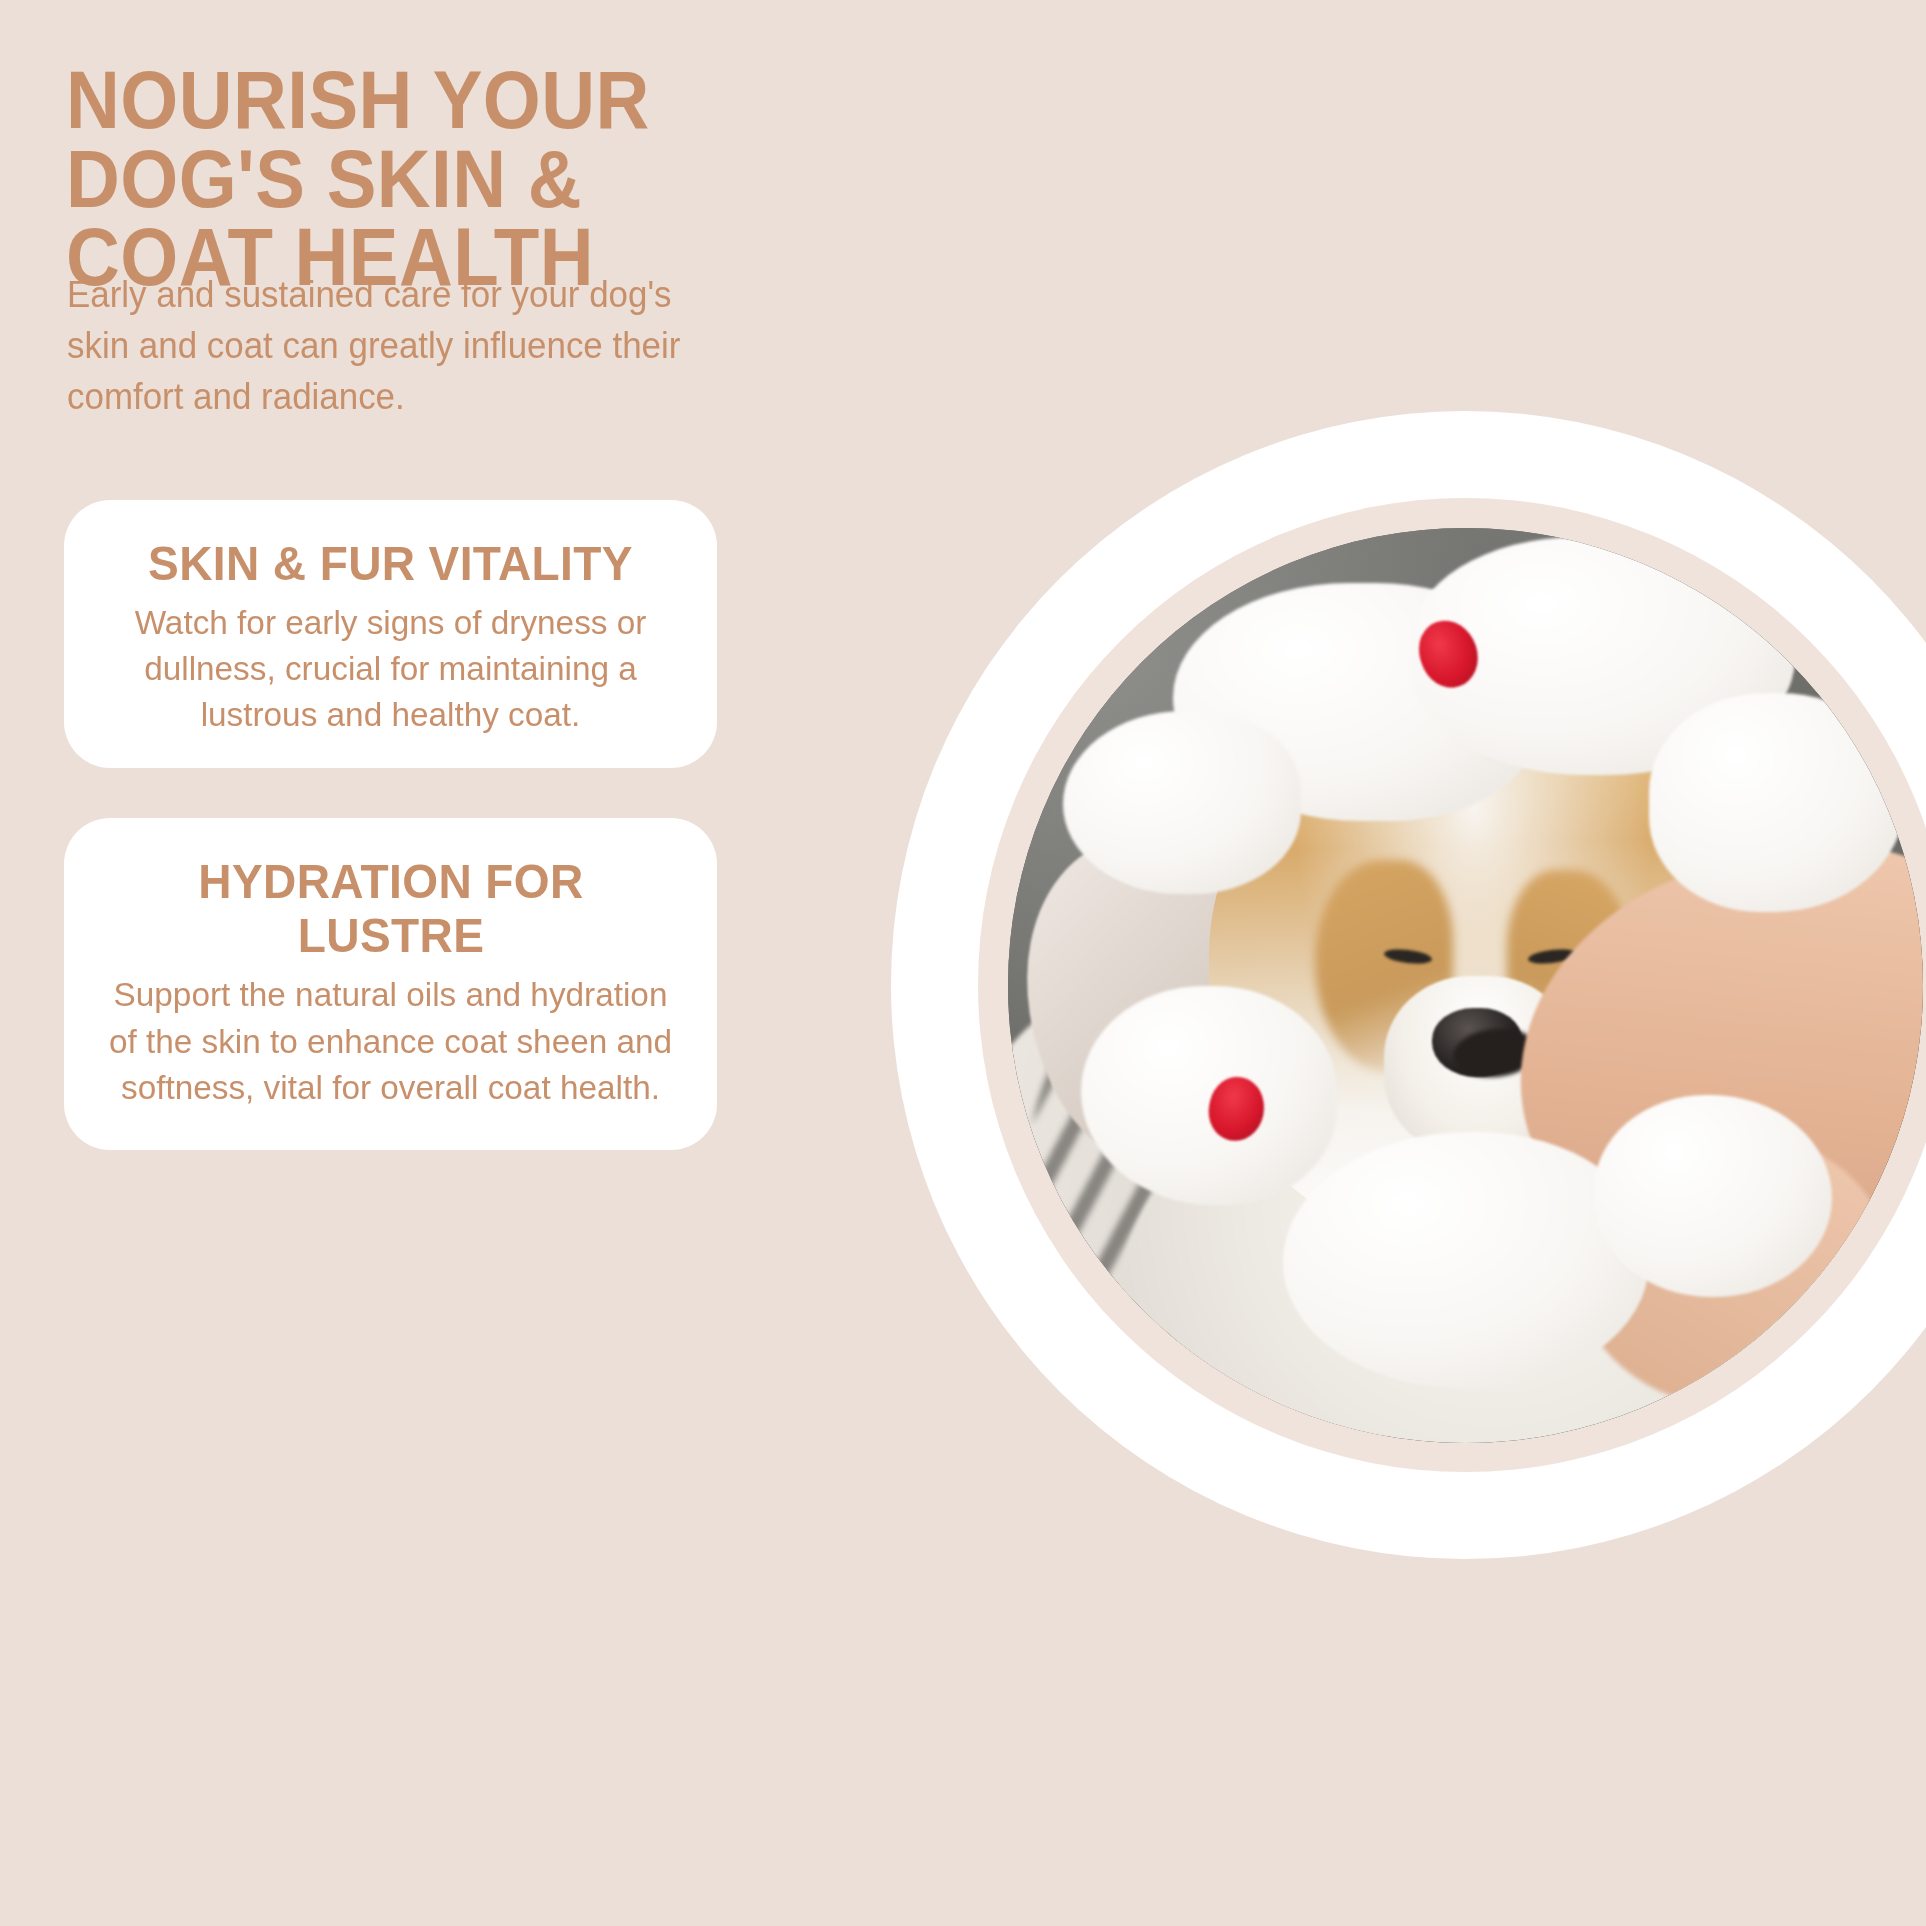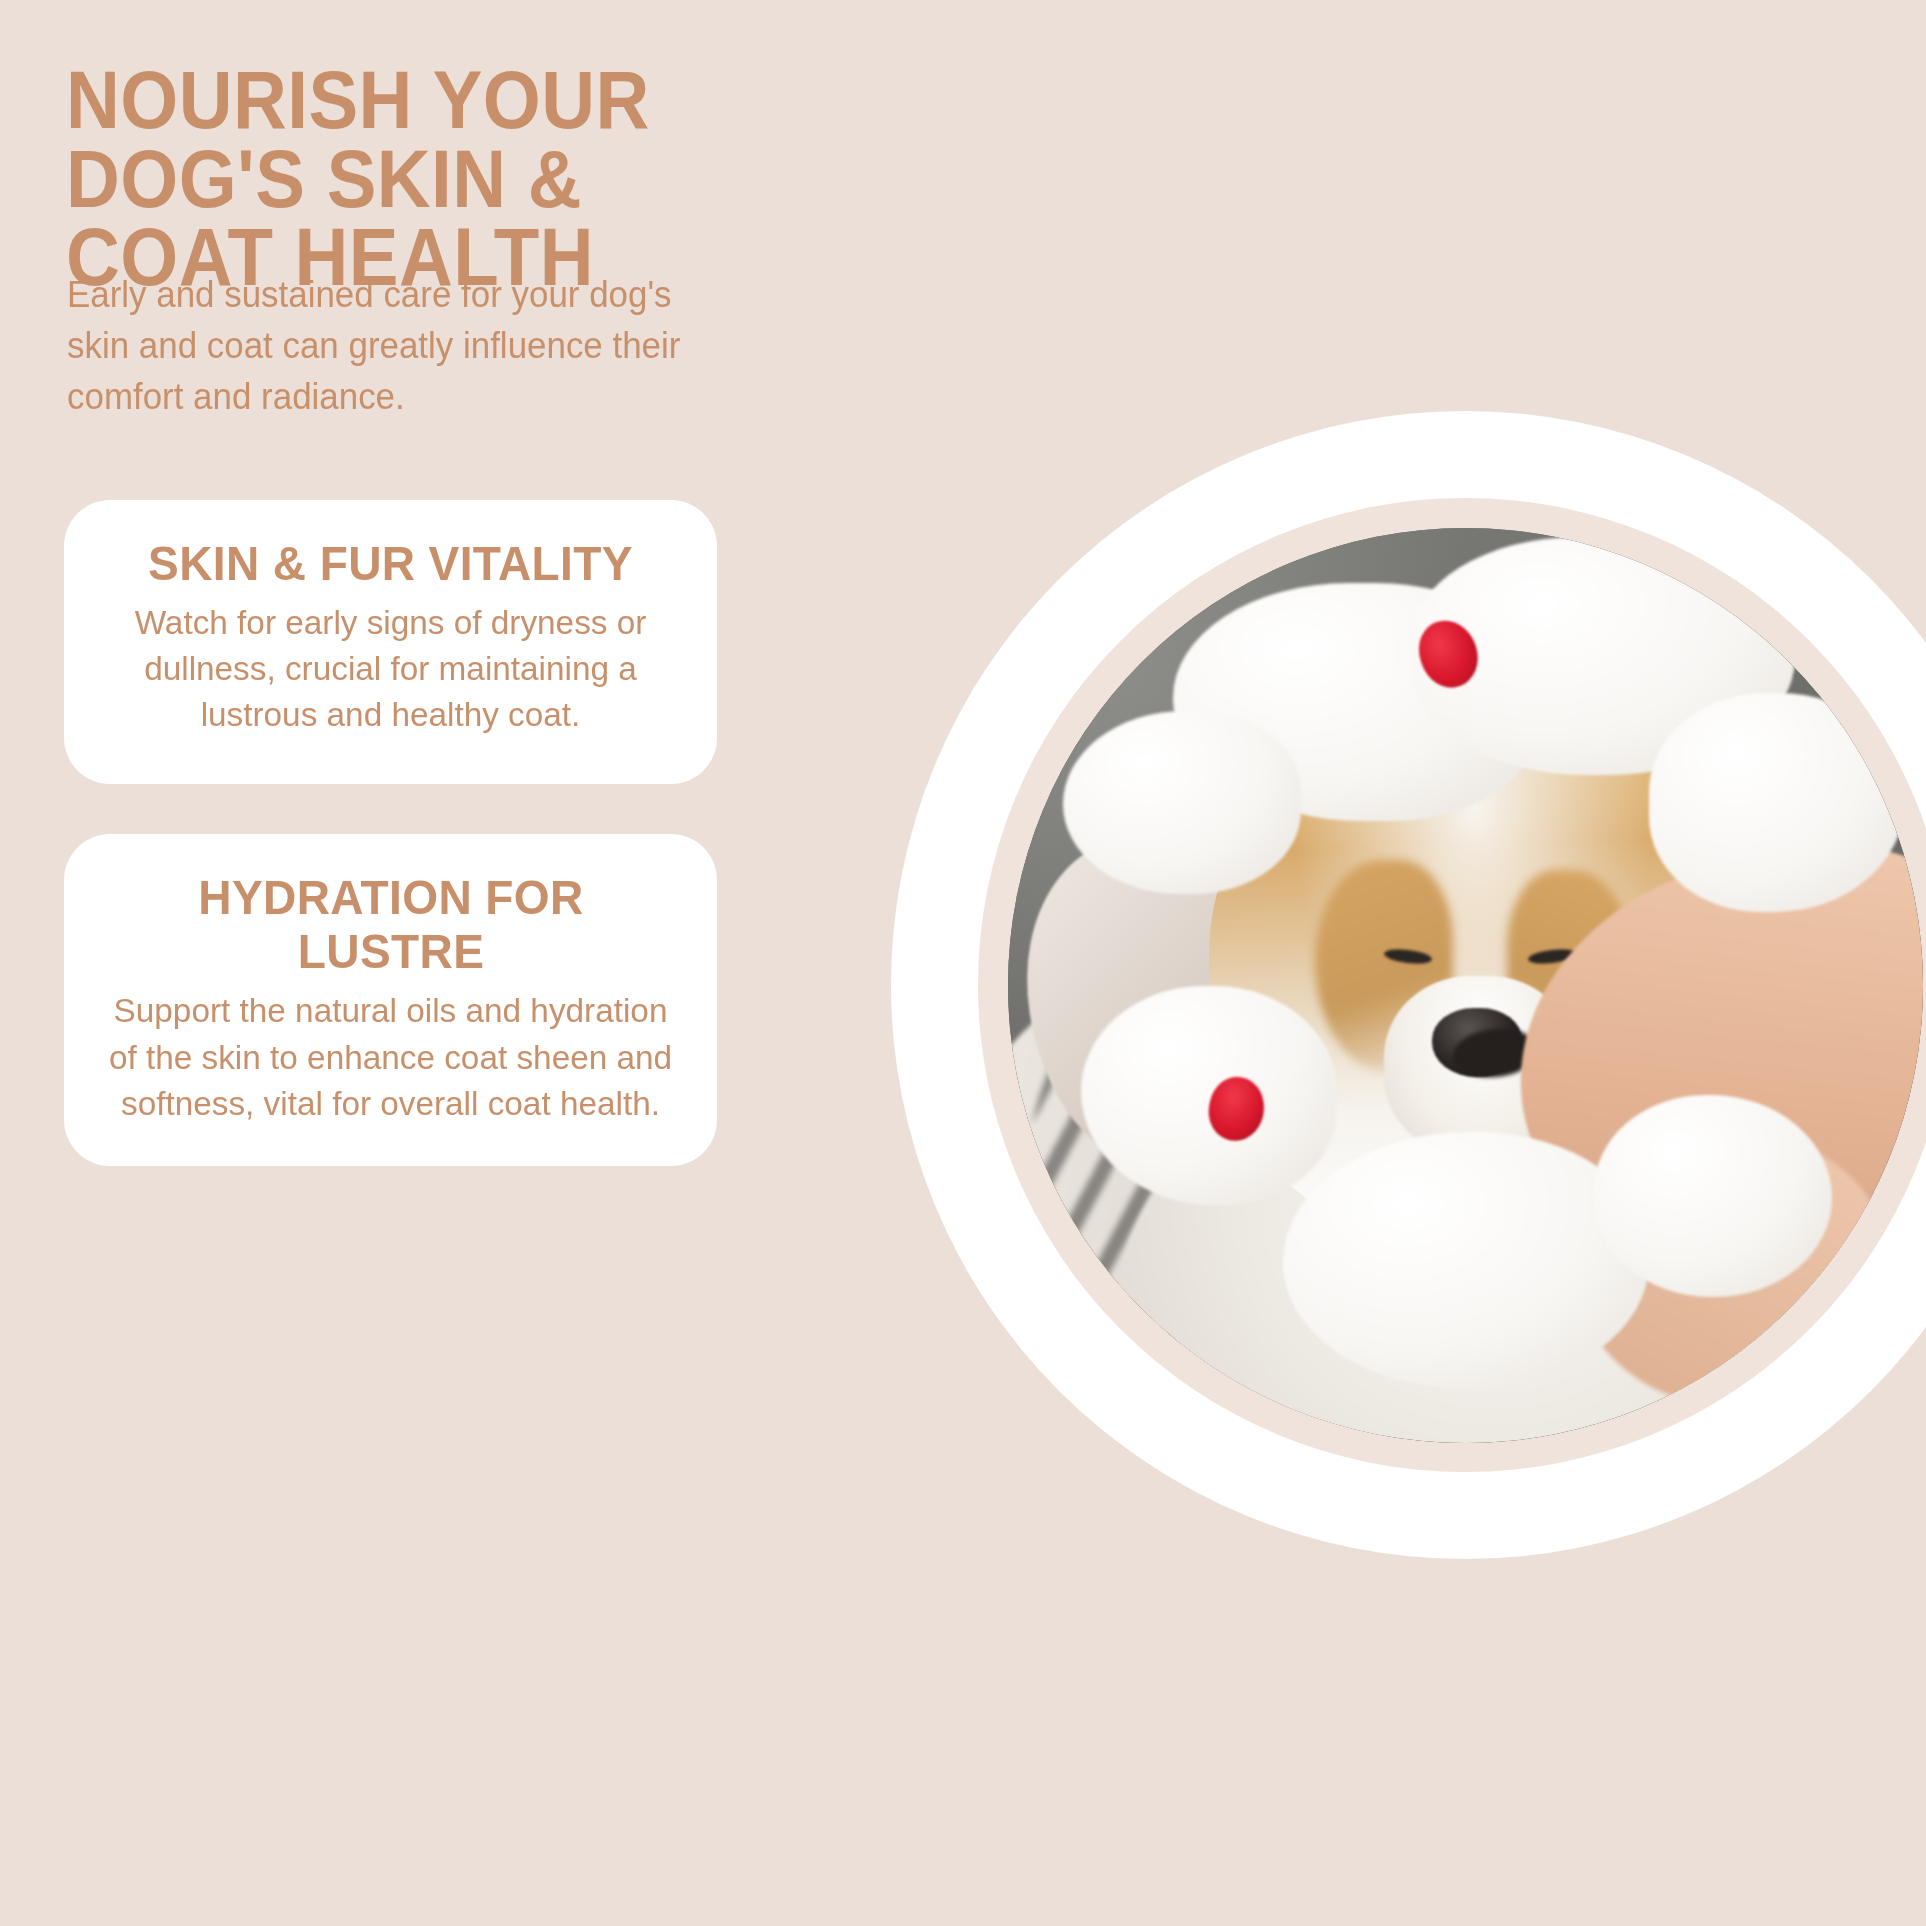--- a/index.html
+++ b/index.html
@@ -93,21 +93,21 @@
   .card-body {
     margin: 0;
     font-family: "Liberation Sans Narrow", "Liberation Sans", sans-serif;
     font-size: 34px;
     font-weight: normal;
     line-height: 1.36;
     color: #c8906a;
     transform: scaleX(0.98);
   }
 
-  .card-1 { padding-bottom: 46px; }
+  .card-1 { padding-bottom: 30px; }
   .card-3 .card-title { max-width: 416px; margin-left: auto; margin-right: auto; }
 
   
   .photo-stack {
     position: absolute;
     left: 891px;
     top: 411px;
     width: 1148px;
     height: 1148px;
   }

